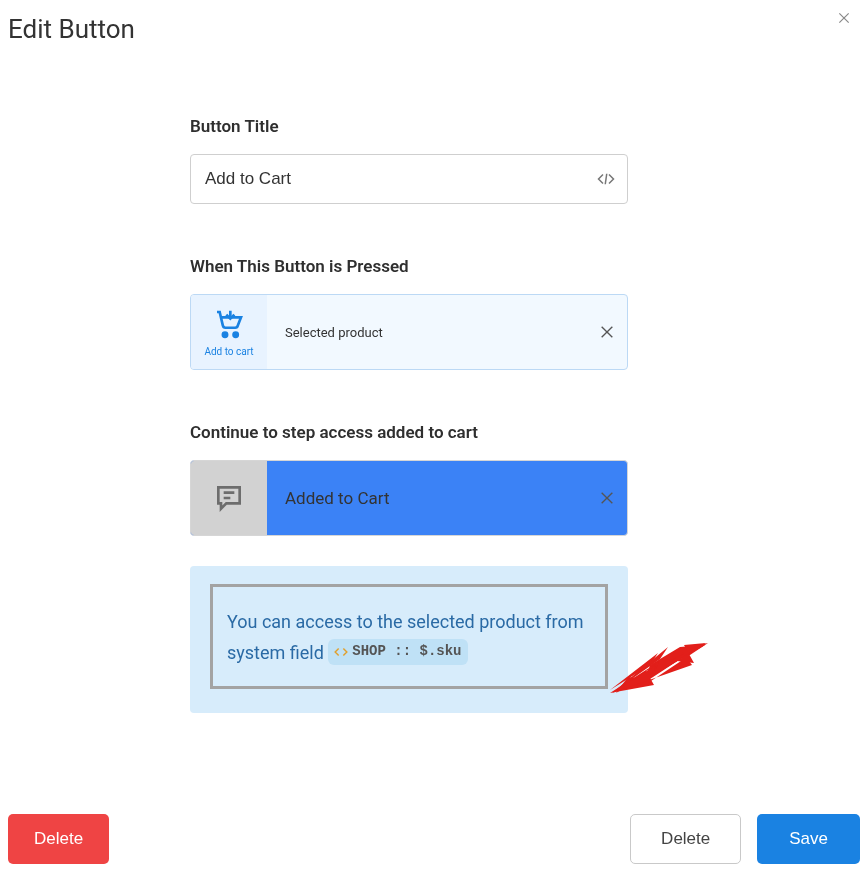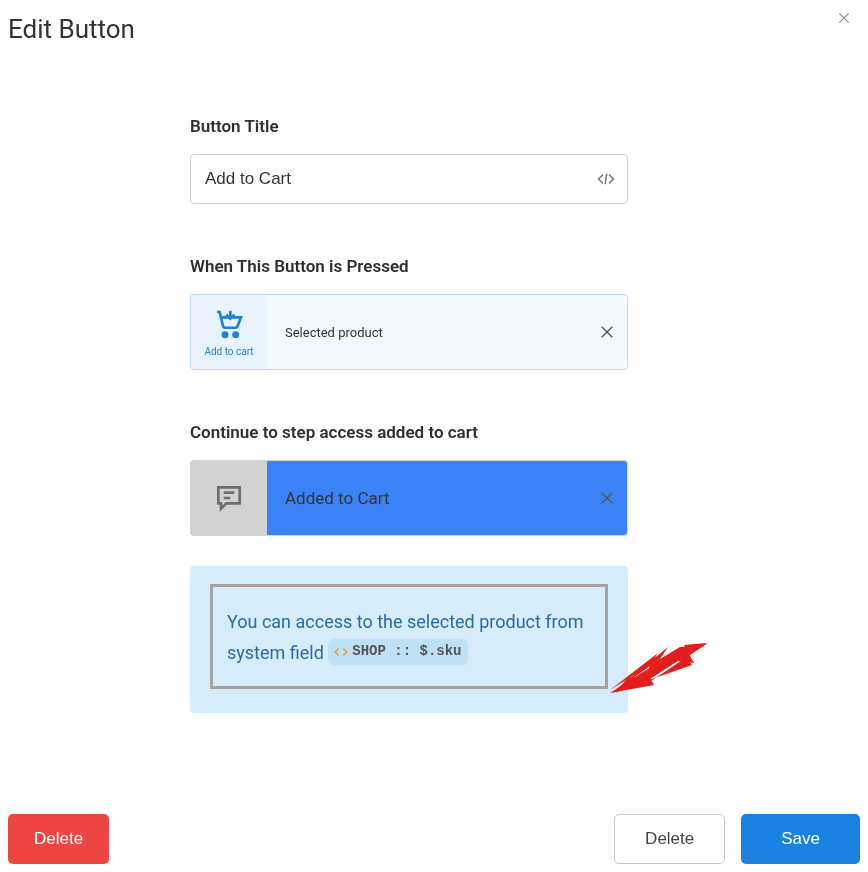--- a/index.html
+++ b/index.html
@@ -31,21 +31,21 @@
   .info-inner .txt { font-size:18px; line-height:1.7; color:#2a6aa5; }
   .token { display:inline-flex; align-items:center; background:#bfe1f6; padding:1px 6px; border-radius:6px; font-family: "Courier New", monospace; font-size:14px; font-weight:700; color:#545454; }
   .token svg { width:14px; height:14px; margin-right:4px; }
   .arrow-annot { position:absolute; left: 610px; top: 635px; width:100px; height:70px; pointer-events:none; }
   .arrow-annot svg { width:100%; height:100%; }
   .footer { position:absolute; left:0; bottom:8px; width:868px; display:flex; align-items:center; padding: 0 8px 0 8px; }
   .btn { height:50px; border-radius:5px; font-size:17px; display:inline-flex; align-items:center; justify-content:center; cursor:pointer; border:none; }
   .btn-delete { background:#ef4444; color:#fff; padding:0 26px;text-align:center; }
   .spacer { flex:1; }
   .btn-cancel { background:#fff; border:1px solid #c9c9c9; color:#444; padding:0 30px; margin-right:16px; }
-  .btn-save { background:#1a82e2; color:#fff; padding:0 40px; }
+  .btn-save { background:#1a82e2; color:#fff; padding:0 32px; }
 </style>
 </head>
 <body>
 
 <div class="modal">
 
   <div class="modal-title">Edit Button</div>
 
   <div class="close-x">
     <svg viewBox="0 0 24 24" fill="none" stroke="currentColor" stroke-width="2">

